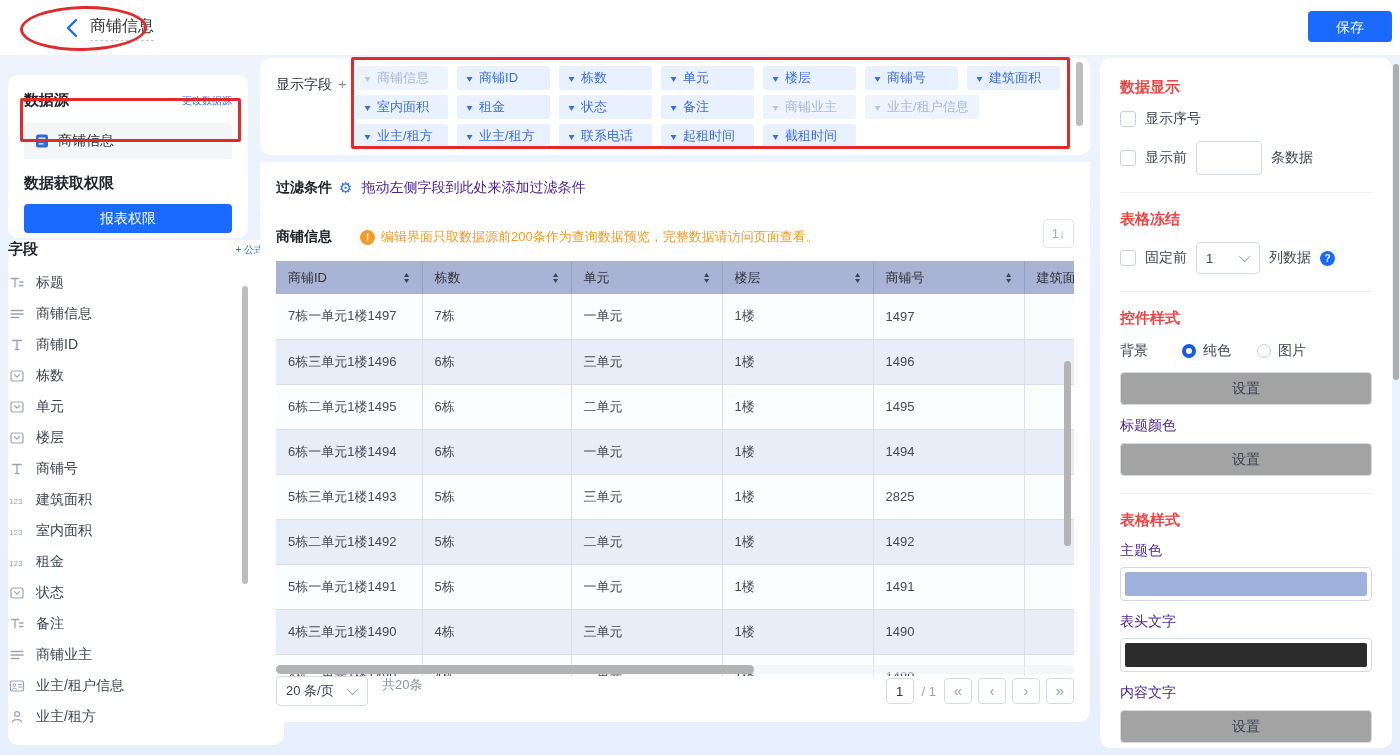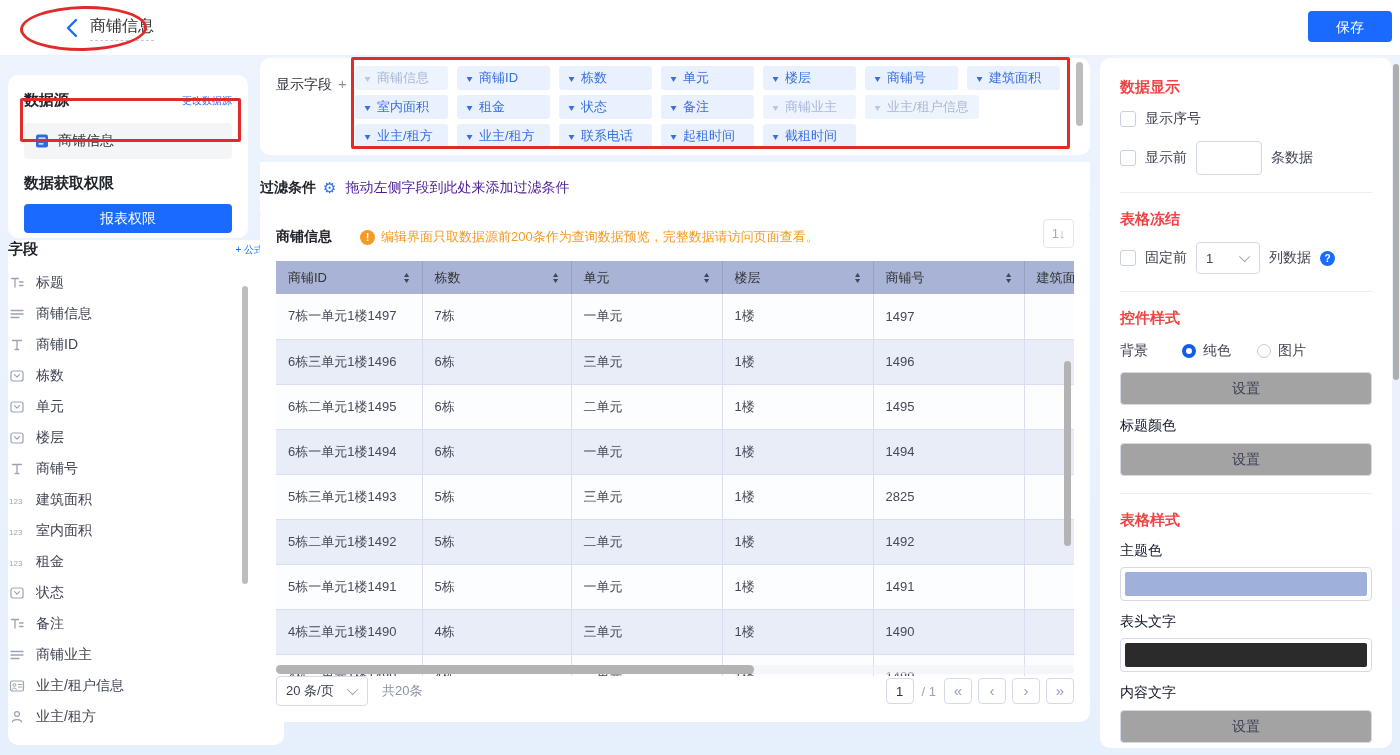--- a/index.html
+++ b/index.html
@@ -31,21 +31,21 @@
   .ficon svg{width:16px;height:16px;}
   
   .card-chips{left:260px;top:58px;width:830px;height:97px;}
   .df-label{position:absolute;left:16px;top:17px;font-size:14px;color:#2a2f3a;font-weight:500;}
   .df-plus{color:#8a94a6;font-weight:400;margin-left:6px;font-size:15px;cursor:pointer;}
   .chips{position:absolute;left:95px;top:8px;width:716px;display:flex;flex-wrap:wrap;gap:5px 9px;}
   .chip{height:24px;min-width:93px;box-sizing:border-box;background:#e9f1fe;border-radius:3px;display:flex;align-items:center;gap:7px;padding:0 10px;font-size:13px;color:#3a6fe0;cursor:pointer;}
   .chip .chip-caret{font-size:10px;color:#3a6fe0;transform:scaleX(1.2);}
   .chip.disabled{background:#eef4fe;color:#a9b7d6;}
   .chip.disabled .chip-caret{color:#b9c7e4;}
-  .card-filter{left:260px;top:162px;width:830px;height:52px;border-radius:0;display:flex;align-items:center;padding:0 0;}
+  .card-filter{left:260px;top:162px;width:830px;height:52px;border-radius:0;display:flex;align-items:center;padding:0 16px;}
   .filter-label{font-size:14px;font-weight:700;color:#20242b;}
   .gear{color:#2f6be0;font-size:15px;margin:0 9px 0 7px;cursor:pointer;}
   .filter-ph{font-size:14px;color:#4c1d95;}
   
   .card-table{left:260px;top:208px;width:830px;height:514px;padding:16px;}
   .tbl-title-row{display:flex;align-items:center;height:26px;}
   .tbl-title{font-size:14px;font-weight:700;color:#20242b;}
   .notice{display:flex;align-items:center;gap:6px;margin-left:28px;}
   .warn-ic{width:15px;height:15px;border-radius:50%;background:#f59a23;color:#fff;font-size:11px;font-weight:700;line-height:15px;text-align:center;flex:0 0 15px;}
   .notice-text{font-size:13px;color:#f59a23;}
@@ -58,21 +58,21 @@
   table.data col.c4{width:151px}table.data col.c5{width:151px}table.data col.c6{width:90px}
   .th-inner{display:flex;align-items:center;justify-content:space-between;}
   .sortcaret{display:inline-flex;flex-direction:column;line-height:0;cursor:pointer;}
   .sortcaret i{font-style:normal;font-size:7px;line-height:6px;color:#3f4657;transform:scaleX(1.25);}
   table.data td{height:45px;padding:0 12px;font-size:13px;color:#454a57;border-right:1px solid #d9def0;border-bottom:1px solid #d9def0;box-sizing:border-box;background:#fcfdff;}
   table.data td:last-child{border-right:none;}
   table.data tr:nth-child(even) td{background:#e9edf8;}
   .hscroll{position:absolute;left:0;bottom:2px;width:798px;height:9px;border-radius:5px;background:rgba(240,241,245,.6);}
   .hscroll .thumb{position:absolute;left:0;top:0;width:478px;height:9px;border-radius:5px;background:#b3b3b3;}
   .vscroll-table{position:absolute;right:3px;top:100px;width:7px;height:185px;border-radius:4px;background:#b3b3b3;}
-  .pager{position:absolute;left:16px;right:16px;top:468px;height:30px;display:flex;align-items:center;}
+  .pager{position:absolute;left:16px;right:16px;top:468px;height:30px;display:flex;}
   .psize{width:92px;height:30px;border:1px solid #d5daea;border-radius:4px;box-sizing:border-box;display:flex;align-items:center;justify-content:space-between;padding:0 9px;font-size:13px;color:#3c4353;cursor:pointer;background:#fff;}
   .chev{width:7px;height:7px;border-left:1.5px solid #9aa3b5;border-bottom:1.5px solid #9aa3b5;transform:rotate(-45deg) translateY(-2px);}
   .ptotal{margin-left:14px;font-size:13px;color:#8a94a6;}
   .pager-right{margin-left:auto;display:flex;align-items:center;gap:6px;}
   .pagebox{width:28px;height:26px;border:1px solid #d5daea;border-radius:4px;box-sizing:border-box;text-align:center;font-size:13px;color:#333;background:#fff;padding:0;}
   .pslash{font-size:13px;color:#9aa3b5;margin:0 2px;}
   .navbtn{width:28px;height:26px;border:1px solid #d5daea;border-radius:4px;background:#fff;color:#8c9cd2;font-size:15px;line-height:24px;text-align:center;cursor:pointer;padding:0;}
   
   .card-right{left:1100px;top:58px;width:292px;height:690px;padding:20px;overflow:hidden;}
   .sec-h{font-size:15px;font-weight:700;color:#ef4444;}
@@ -82,21 +82,21 @@
   .mini-select{width:64px;height:32px;border:1px solid #d4d9e6;border-radius:4px;box-sizing:border-box;display:flex;align-items:center;justify-content:space-between;padding:0 9px;font-size:13px;color:#3c4353;cursor:pointer;background:#fff;}
   .help-ic{width:15px;height:15px;border-radius:50%;background:#1a6aff;color:#fff;font-size:10px;font-weight:700;line-height:15px;text-align:center;flex:0 0 15px;cursor:pointer;}
   .divider{height:1px;background:#eceef4;margin:17px 0;}
   .radio-row{display:flex;align-items:center;margin-top:14px;font-size:14px;color:#3f4553;}
   .radio-row .lab{width:62px;}
   .radio{width:14px;height:14px;border-radius:50%;box-sizing:border-box;background:#fff;margin-right:7px;cursor:pointer;}
   .radio.on{border:4.5px solid #155bea;}
   .radio.off{border:1px solid #c4cad9;}
   .radio-opt{display:flex;align-items:center;margin-right:26px;cursor:pointer;}
   .set-btn{margin-top:12px;width:100%;height:33px;border:1px solid #d4d9e6;border-radius:4px;background:#a3a3a3;font-size:14px;color:#3c4353;cursor:pointer;}
-  .sub-label{margin-top:12px;font-size:14px;color:#0f172a;}
+  .sub-label{margin-top:12px;font-size:14px;color:#4c1d95;}
   .swatch-box{margin-top:7px;border:1px solid #d4d9e6;border-radius:4px;padding:4px;}
   .swatch{height:24px;border-radius:2px;}
   
   .sb{position:absolute;background:#bdbdbd;border-radius:4px;}
   
   .anno{position:absolute;border:3px solid #e12b2b;pointer-events:none;z-index:50;box-sizing:border-box;}
   .anno-ellipse{left:20px;top:6px;width:127px;height:45px;border-radius:50%;transform:rotate(-1deg);}
   .anno-ds{left:20px;top:98px;width:221px;height:44px;border-radius:2px;}
   .anno-chips{left:351px;top:57px;width:719px;height:92px;border-radius:2px;}
 </style>

